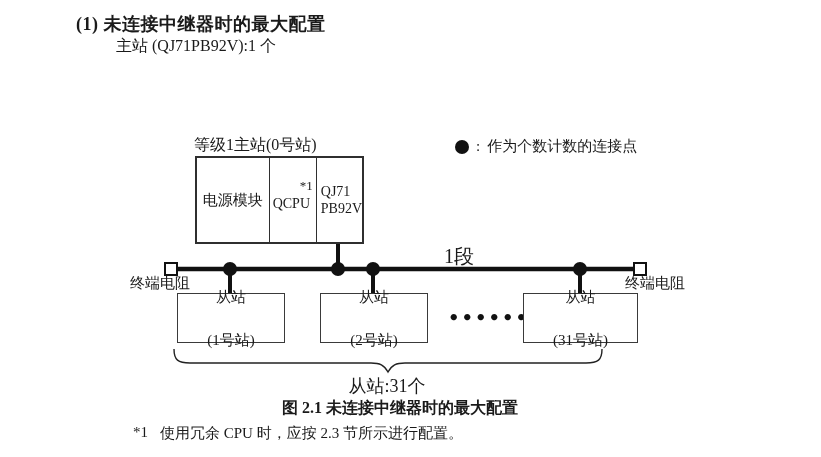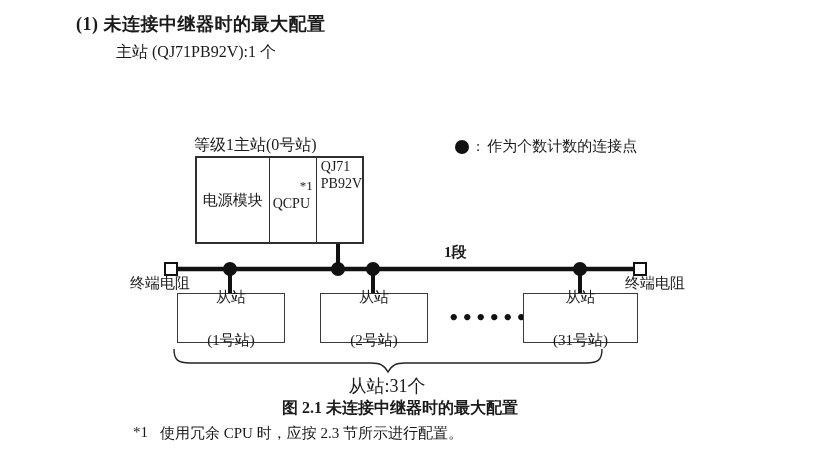--- a/index.html
+++ b/index.html
@@ -23,21 +23,21 @@
     font-size: 18px;
     font-weight: bold;
     letter-spacing: 0.5px;
     white-space: pre;
   }
   .intro {
     left: 116px;
     font-size: 16px;
     white-space: pre;
   }
-  .intro1 { top: 42px; }
+  .intro1 { top: 36px; }
   .intro2 { top: 63px; }
 
   .legend {
     left: 455px; top: 137px;
     display: flex;
     align-items: center;
     font-size: 15px;
     gap: 7px;
   }
   .legend-dot {
@@ -83,41 +83,40 @@
   }
   .cpu-note {
     position: absolute;
     right: 3px; top: 20px;
     font-size: 13px;
   }
   .mcell-module {
     flex: 1;
     display: flex;
     flex-direction: column;
-    justify-content: flex-start;
+    justify-content: center;
     padding-left: 4px;
     line-height: 17px;
     font-size: 14px;
   }
 
   .graphics { left: 0; top: 0; }
 
   .terminator-text {
     top: 274px;
     font-size: 15px;
     white-space: pre;
   }
   .terminator-text.left { left: 130px; }
   .terminator-text.right { left: 625px; }
 
   .segment-label {
     left: 444px; top: 243px;
-    font-size: 15px;
-    white-space: pre;
-    font-weight: bold;
+    font-size: 20px;
+    white-space: pre;
   }
 
   .slave-box {
     top: 293px;
     height: 50px;
     border: 1.5px solid #3a3a3a;
     box-sizing: border-box;
     background: #ffffff;
     display: flex;
     flex-direction: column;

